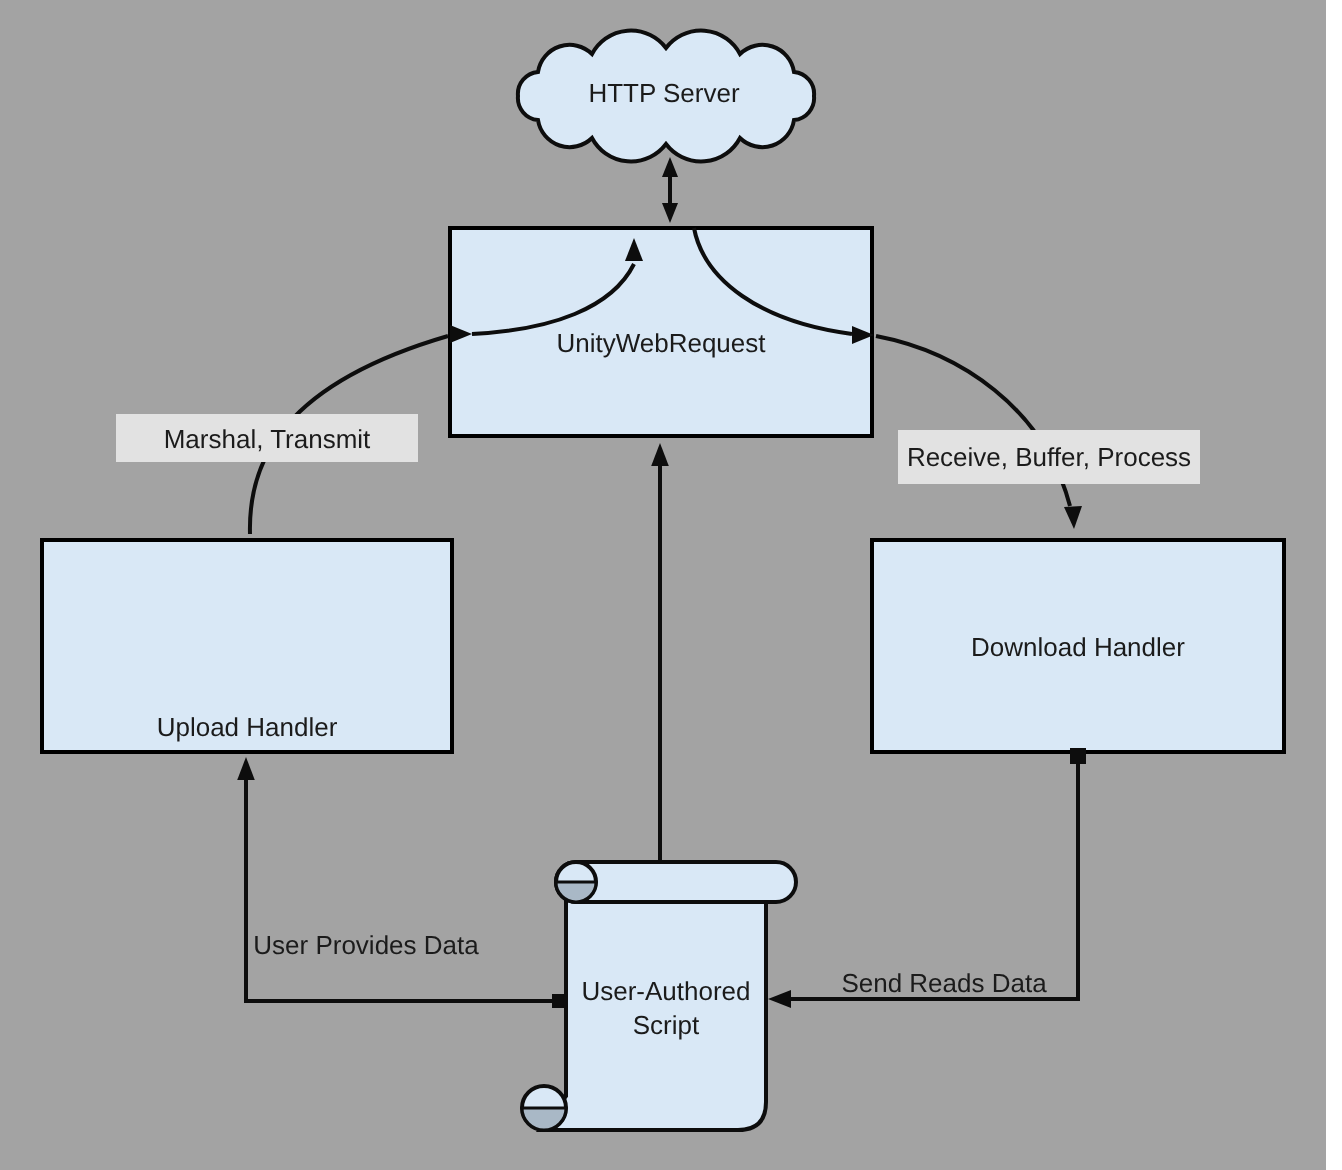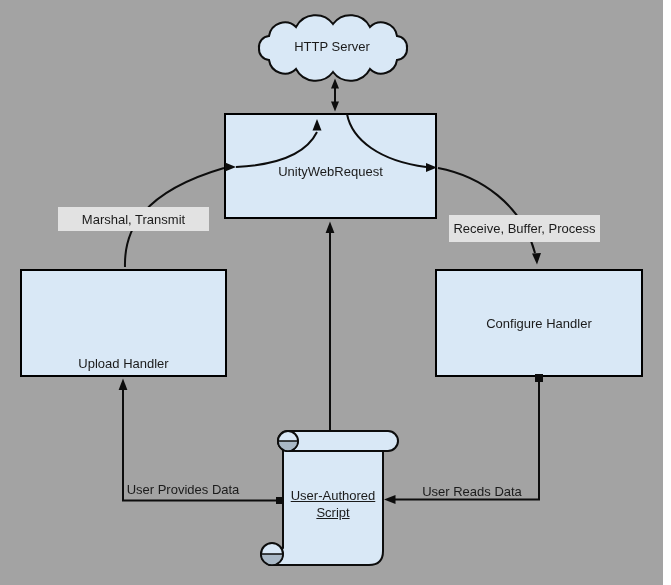--- a/index.html
+++ b/index.html
@@ -29,22 +29,22 @@
     z-index: 3;
     font-size: 13px;
     line-height: 17px;
     color: #1b1b1b;
     text-align: center;
   }
   #lbl-http     { left: 266px; top: 38px;  width: 132px; }
   #lbl-uwr      { left: 224px; top: 163px; width: 213px; text-align: center; }
   #lbl-upload   { left: 20px;  top: 315px; width: 207px; margin-top: 40px; }
   #lbl-download { left: 435px; top: 315px; width: 208px; }
-  #lbl-script   { left: 281px; top: 487px; width: 104px; text-decoration: underline; }
-  #lbl-provides { left: 108px; top: 481px; width: 150px; }
+  #lbl-script   { left: 281px; top: 487px; width: 104px; }
+  #lbl-provides { left: 108px; top: 464px; width: 150px; }
   #lbl-reads    { left: 397px; top: 483px; width: 150px; }
 
   .tag {
     position: absolute;
     z-index: 3;
     background: #e2e2e2;
     font-size: 13px;
     color: #1b1b1b;
     text-align: center;
   }
@@ -123,21 +123,21 @@
       <path d="M261,554 A11,11 0 0 0 283,554 Z" fill="#a9b8c6" stroke-width="1.5"></path>
       <rect x="278" y="431" width="120" height="20" rx="10" ry="10" fill="#d9e8f6"></rect>
       <circle cx="288" cy="441" r="10" fill="#d9e8f6"></circle>
       <path d="M278,441 A10,10 0 0 0 298,441 Z" fill="#a9b8c6" stroke-width="1.5"></path>
     </g>
   </svg>
 
   <div class="nlabel" id="lbl-http">HTTP Server</div>
   <div class="nlabel" id="lbl-uwr">UnityWebRequest</div>
   <div class="nlabel" id="lbl-upload">Upload Handler</div>
-  <div class="nlabel" id="lbl-download">Configure Handler</div>
+  <div class="nlabel" id="lbl-download">Download Handler</div>
   <div class="nlabel" id="lbl-script">User-Authored Script</div>
 
   <div class="tag tag-single" id="tag-marshal">Marshal, Transmit</div>
   <div class="tag tag-single" id="tag-receive">Receive, Buffer, Process</div>
 
   <div class="nlabel" id="lbl-provides">User Provides Data</div>
-  <div class="nlabel" id="lbl-reads">User Reads Data</div>
+  <div class="nlabel" id="lbl-reads">Send Reads Data</div>
 </div>
 
 </body></html>

